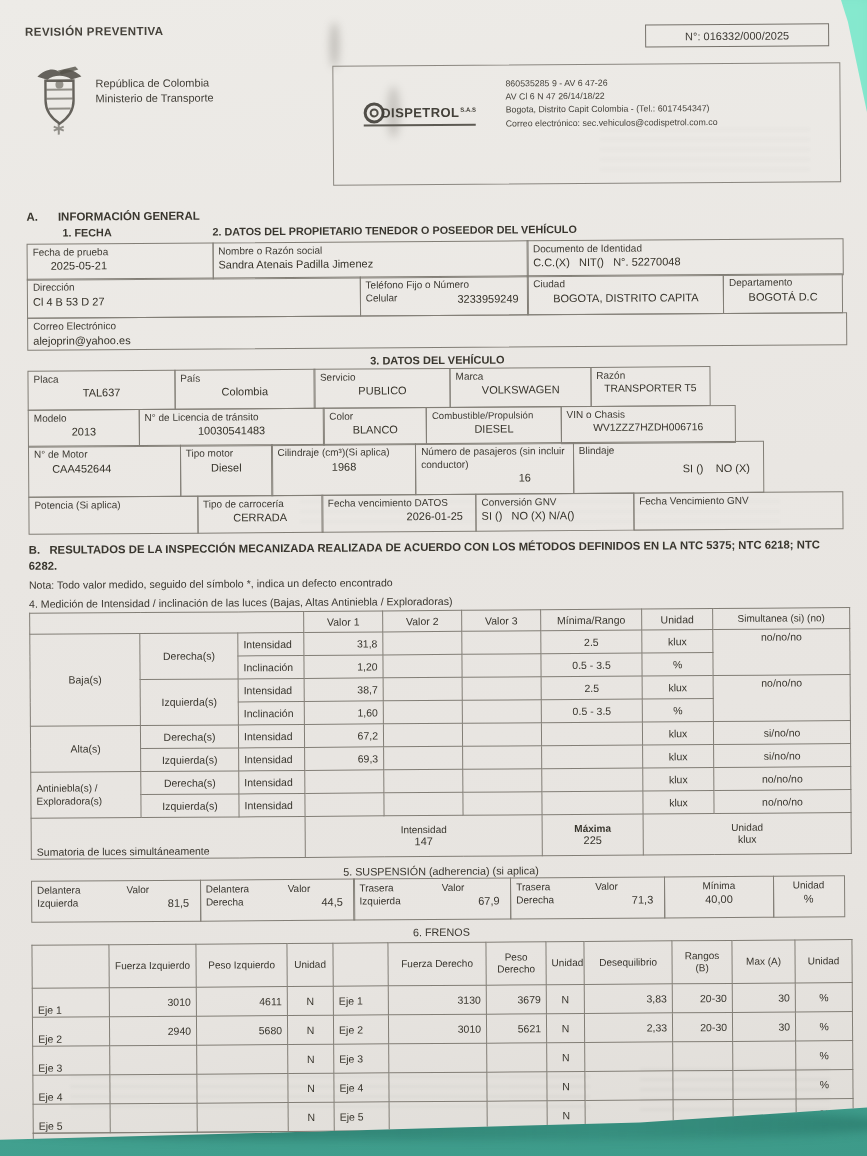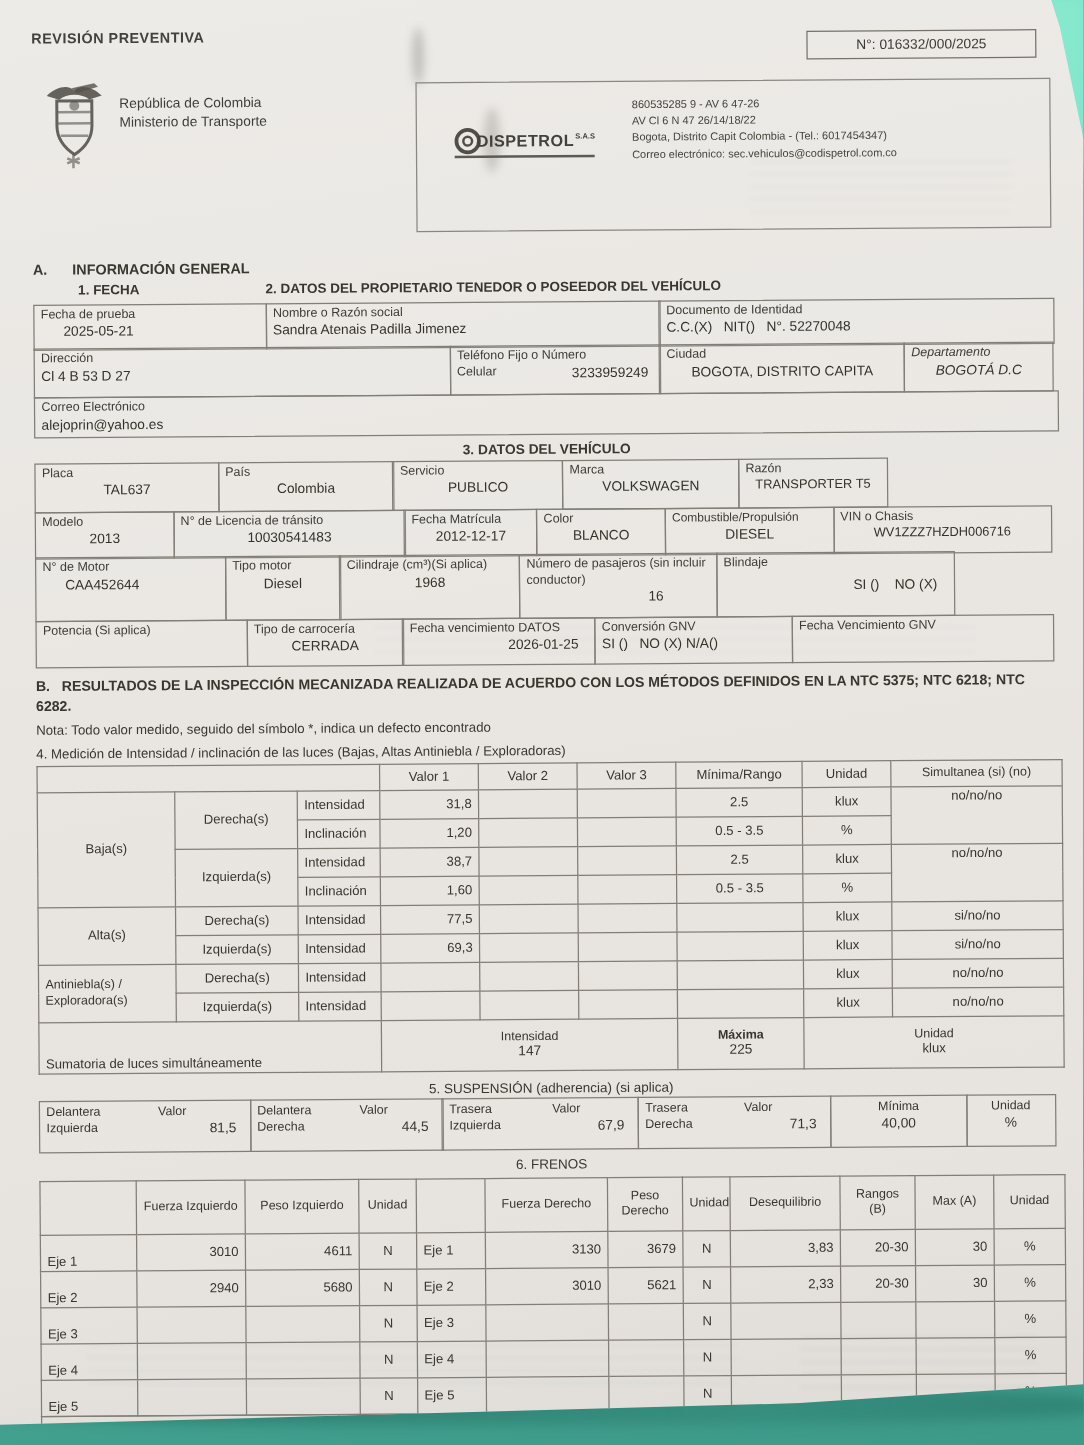--- a/index.html
+++ b/index.html
@@ -172,21 +172,21 @@
           <span class="lbl">Teléfono Fijo o Número</span>
           <span style="display:flex;justify-content:space-between;padding-right:4px;">
             <span class="lbl">Celular</span>
             <span class="val">3233959249</span>
           </span>
         </div>
         <div class="fcell" style="width:197px;height:40px;">
           <span class="lbl">Ciudad</span>
           <span class="val v-c">BOGOTA, DISTRITO CAPITA</span>
         </div>
-        <div class="fcell" style="width:120px;height:40px;font-style:italic;">
+        <div class="fcell" style="width:120px;height:40px;">
           <span class="lbl">Departamento</span>
           <span class="val v-c">BOGOTÁ D.C</span>
         </div>
       </div>
       <div class="frow">
         <div class="fcell" style="width:820px;height:33px;">
           <span class="lbl">Correo Electrónico</span>
           <span class="val">alejoprin@yahoo.es</span>
         </div>
       </div>
@@ -215,24 +215,20 @@
         </div>
       </div>
       <div class="frow">
         <div class="fcell" style="width:112px;height:38px;">
           <span class="lbl">Modelo</span>
           <span class="val v-c">2013</span>
         </div>
         <div class="fcell" style="width:186px;height:38px;">
           <span class="lbl">N° de Licencia de tránsito</span>
           <span class="val v-c">10030541483</span>
-        </div>
-        <div class="fcell" style="width:107px;height:38px;">
-          <span class="lbl">Fecha Matrícula</span>
-          <span class="val v-c">2012-12-17</span>
         </div>
         <div class="fcell" style="width:104px;height:38px;">
           <span class="lbl">Color</span>
           <span class="val v-c">BLANCO</span>
         </div>
         <div class="fcell" style="width:136px;height:38px;">
           <span class="lbl" style="font-size:9.6px;">Combustible/Propulsión</span>
           <span class="val v-c">DIESEL</span>
         </div>
         <div class="fcell" style="width:175px;height:38px;">
@@ -348,21 +344,21 @@
           <td class="t-r">1,60</td>
           <td></td>
           <td></td>
           <td class="t-c">0.5 - 3.5</td>
           <td class="t-c">%</td>
         </tr>
         <tr>
           <td rowspan="2" class="t-c">Alta(s)</td>
           <td class="t-c">Derecha(s)</td>
           <td class="t-l">Intensidad</td>
-          <td class="t-r">77,5</td>
+          <td class="t-r">67,2</td>
           <td></td>
           <td></td>
           <td class="t-c"></td>
           <td class="t-c">klux</td>
           <td class="t-c">si/no/no</td>
         </tr>
         <tr>
           <td class="t-c">Izquierda(s)</td>
           <td class="t-l">Intensidad</td>
           <td class="t-r">69,3</td>

